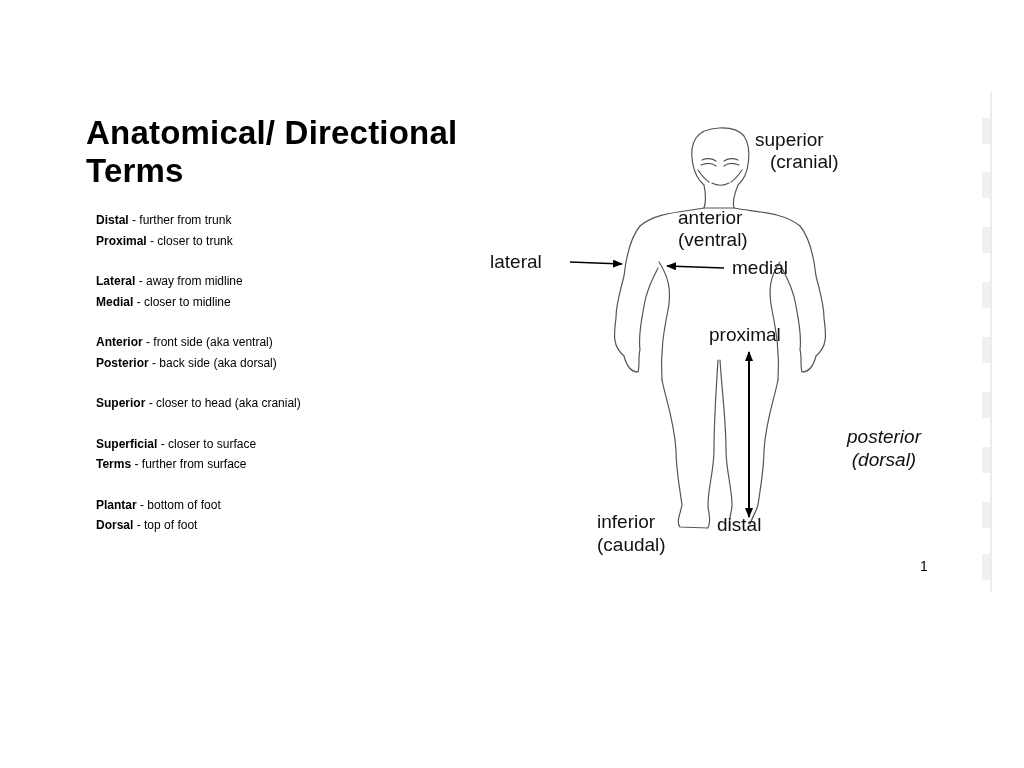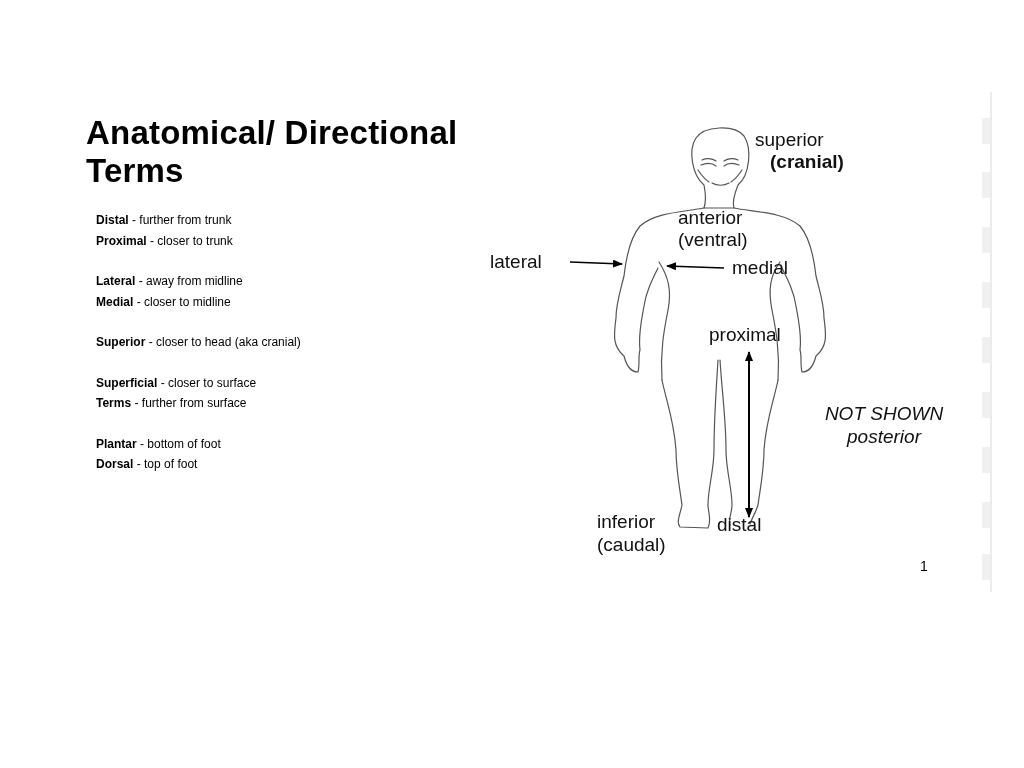--- a/index.html
+++ b/index.html
@@ -30,20 +30,24 @@
   </div>
 
   <div class="terms">
     <div class="term-group">
       <div class="term-line"><b>Distal</b><span> - further from trunk</span></div>
       <div class="term-line"><b>Proximal</b><span> - closer to trunk</span></div>
     </div>
     <div class="term-group">
       <div class="term-line"><b>Lateral</b><span> - away from midline</span></div>
       <div class="term-line"><b>Medial</b><span> - closer to midline</span></div>
+    </div>
+    <div class="term-group">
+      <div class="term-line"><b>Anterior</b><span> - front side (aka ventral)</span></div>
+      <div class="term-line"><b>Posterior</b><span> - back side (aka dorsal)</span></div>
     </div>
     <div class="term-group">
       <div class="term-line"><b>Superior</b><span> - closer to head (aka cranial)</span></div>
     </div>
     <div class="term-group">
       <div class="term-line"><b>Superficial</b><span> - closer to surface</span></div>
       <div class="term-line"><b>Terms</b><span> - further from surface</span></div>
     </div>
     <div class="term-group">
       <div class="term-line"><b>Plantar</b><span> - bottom of foot</span></div>
@@ -79,32 +83,32 @@
 
     <line x1="558" y1="262" x2="610" y2="264" stroke="#000" stroke-width="1.6" marker-end="url(#ah)"></line>
 
     <line x1="712" y1="268" x2="655" y2="266" stroke="#000" stroke-width="1.6" marker-end="url(#ah)"></line>
 
     <line x1="737" y1="510" x2="737" y2="352" stroke="#000" stroke-width="2" marker-end="url(#ah)"></line>
     <line x1="737" y1="360" x2="737" y2="517" stroke="#000" stroke-width="2" marker-end="url(#ah)"></line>
   </svg>
 
   <div class="lbl" style="left:743px; top:129px;">superior</div>
-  <div class="lbl" style="left:758px; top:151px;font-weight:bold;">(cranial)</div>
+  <div class="lbl" style="left:758px; top:151px;">(cranial)</div>
   <div class="lbl" style="left:666px; top:207px;">anterior</div>
   <div class="lbl" style="left:666px; top:229px;">(ventral)</div>
   <div class="lbl" style="left:478px; top:251px;">lateral</div>
   <div class="lbl" style="left:720px; top:257px;">medial</div>
   <div class="lbl" style="left:697px; top:324px;">proximal</div>
   <div class="lbl" style="left:705px; top:514px;">distal</div>
   <div class="lbl" style="left:585px; top:511px;">inferior</div>
   <div class="lbl" style="left:585px; top:534px;">(caudal)</div>
 
-  <div class="lbl italic" style="left:786px; top:403px; width:172px;">NOT SHOWN</div>
   <div class="lbl italic" style="left:786px; top:426px; width:172px;">posterior</div>
+  <div class="lbl italic" style="left:786px; top:449px; width:172px;">(dorsal)</div>
 
   <div class="page-num">1</div>
 
   <div class="edge-strip">
     <div class="line"></div>
     <div class="seg" style="top:26px;height:26px;"></div>
     <div class="seg" style="top:80px;height:26px;"></div>
     <div class="seg" style="top:135px;height:26px;"></div>
     <div class="seg" style="top:190px;height:26px;"></div>
     <div class="seg" style="top:245px;height:26px;"></div>

